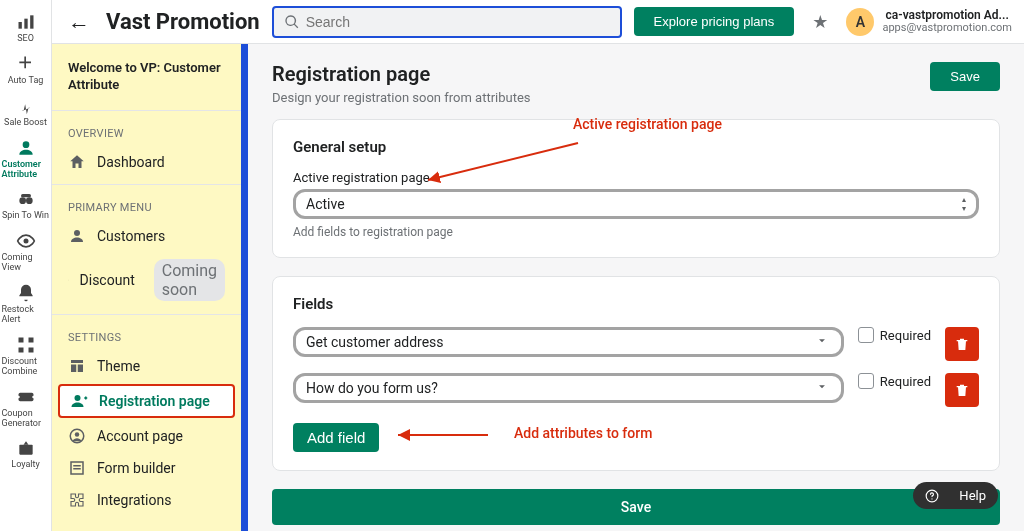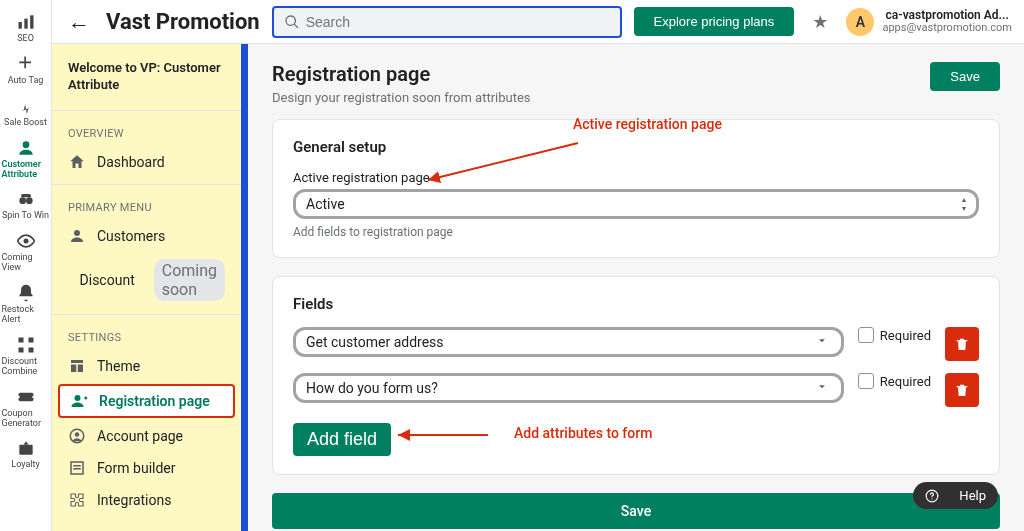--- a/index.html
+++ b/index.html
@@ -13,21 +13,21 @@
   .rail-item span { font-size: 9px; color: #444; line-height: 1.1; margin-top: 2px; }
   .rail-item.active span { color: #007a5e; font-weight: 600; }
   
   .topbar { height: 44px; background: #fff; border-bottom: 1px solid #e1e3e5; display: flex; align-items: center; padding: 0 12px; gap: 12px; }
   .back-arrow { font-size: 22px; cursor: pointer; padding: 0 4px;}
   .brand { font-size: 22px; font-weight: 700; color: #202223; white-space: nowrap; }
   .search-wrap { flex: 1; display: flex; align-items: center; background: #f1f2f3; border-radius: 4px; border:2px solid #1d4ed8; height: 32px; padding: 0 10px; color: #6d7175; max-width: 380px; }
   .search-wrap svg { width: 16px; height: 16px; fill: #6d7175; margin-right: 6px;}
   .search-wrap input { border: none; background: transparent; outline: none; flex:1; font-size: 14px; color:#202223;}
   .btn-green { background: #008060; color: #fff; border: none; border-radius: 4px; padding: 7px 20px; font-size: 13px; font-weight: 500; cursor: pointer; white-space: nowrap; }
-  .btn-green-sm { background: #008060; color: #fff; border: none; border-radius: 4px; padding: 6px 14px; font-size: 18px; font-weight: 500; cursor: pointer; }
+  .btn-green-sm { background: #008060; color: #fff; border: none; border-radius: 4px; padding: 6px 14px; font-size: 15px; font-weight: 500; cursor: pointer; }
   .star { font-size: 18px; color: #6d7175; cursor: pointer; padding: 0 6px;}
   .avatar { width: 28px; height: 28px; border-radius: 50%; background: #ffc96b; color:#5a3; display:flex; align-items:center; justify-content:center; font-weight:600; font-size:14px; color:#333; }
   .user-block { display:flex; align-items:center; gap:8px; }
   .user-text { display:flex; flex-direction:column; line-height:1.1;text-align:center;}
   .user-text .name { font-size:12px; font-weight:600; color:#202223; max-width:150px; overflow:hidden; text-overflow:ellipsis; white-space:nowrap;}
   .user-text .email { font-size:11px; color:#6d7175;}
   
   .sidebar { width: 196px; background: #fef9c3; border-right:7px solid #1d4ed8; flex-shrink:0; padding: 12px 0; overflow-y:auto;}
   .sidebar-title { font-size: 13px; font-weight: 600; padding: 4px 16px 10px; color:#202223; line-height:1.3;}
   .sidebar-group-label { font-size: 11px; color: #6d7175; letter-spacing: .3px; padding: 10px 16px 6px; text-transform: uppercase;}

